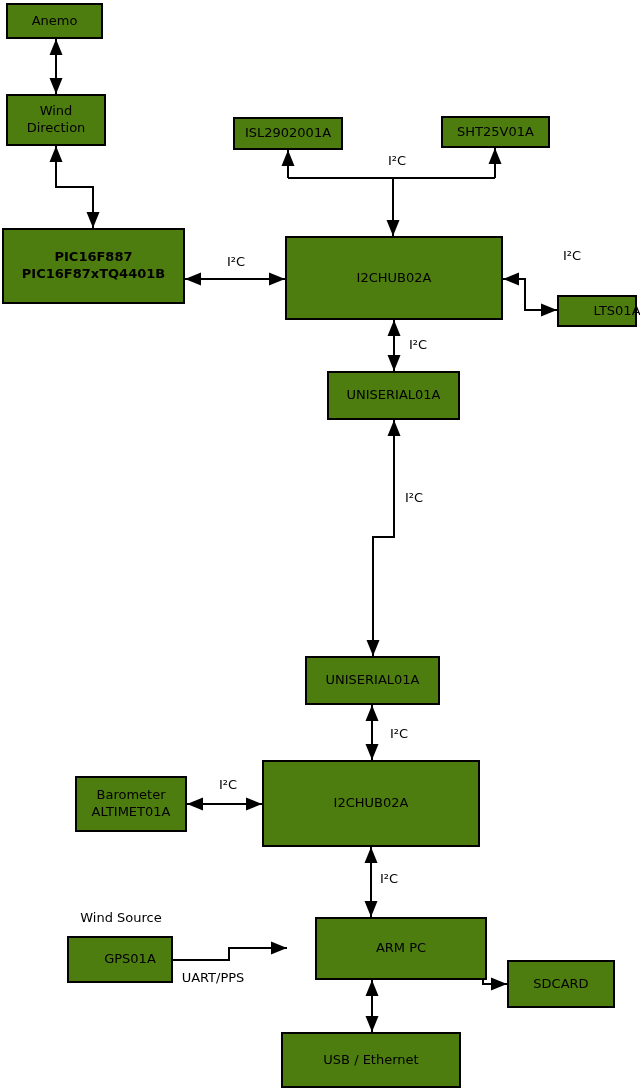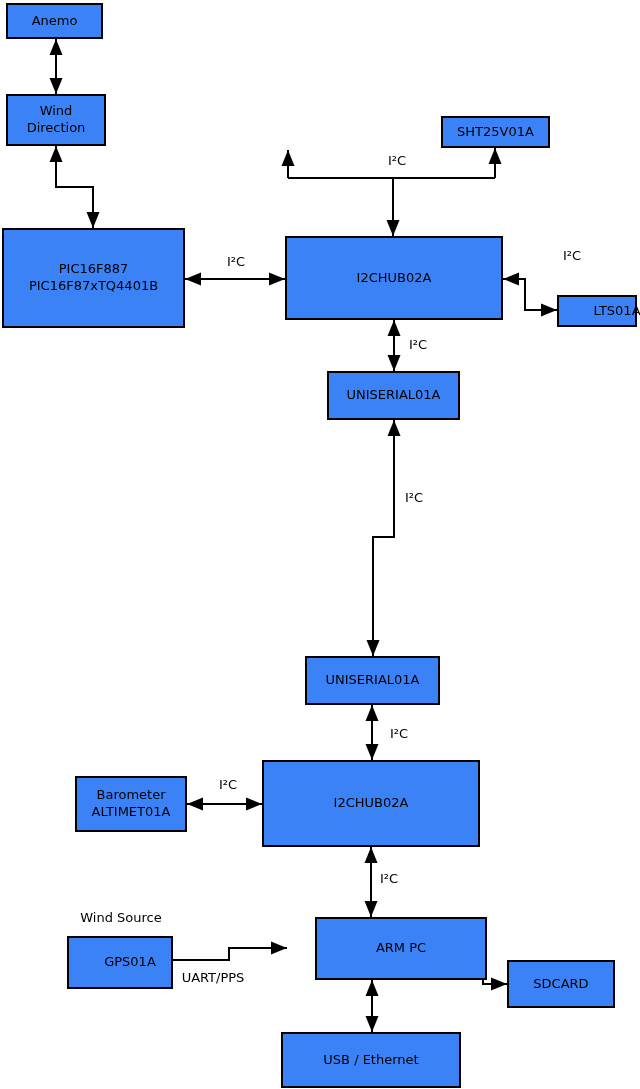--- a/index.html
+++ b/index.html
@@ -20,21 +20,21 @@
     position: absolute;
     left: 0;
     top: 0;
     width: 640px;
     height: 1089px;
   }
   .box {
     position: absolute;
     box-sizing: border-box;
     border: 2px solid #000000;
-    background: #3b82f6;
+    background: #4d7c0f;
     display: flex;
     flex-direction: column;
     align-items: center;
     justify-content: center;
     text-align: center;
     font-size: 13px;
     line-height: 1.3;
   }
   .edge-label {
     position: absolute;
@@ -79,25 +79,28 @@
 
   <div class="box" style="left:6px; top:3px; width:97px; height:36px;">
     <span>Anemo</span>
   </div>
 
   <div class="box" style="left:6px; top:94px; width:100px; height:52px;">
     <span>Wind</span>
     <span>Direction</span>
   </div>
 
-  <div class="box" style="left:2px; top:228px; width:183px; height:100px;">
+  <div class="box" style="left:2px; top:228px; width:183px; height:76px;font-weight:bold;">
     <span>PIC16F887</span>
     <span>PIC16F87xTQ4401B</span>
   </div>
 
+  <div class="box" style="left:233px; top:117px; width:110px; height:33px;">
+    <span>ISL2902001A</span>
+  </div>
 
   <div class="box" style="left:441px; top:116px; width:109px; height:32px;">
     <span>SHT25V01A</span>
   </div>
 
   <div class="box" style="left:285px; top:236px; width:218px; height:84px;">
     <span>I2CHUB02A</span>
   </div>
 
   <div class="box" style="left:557px; top:295px; width:80px; height:32px;padding-left:40px;">
@@ -118,21 +121,21 @@
 
   <div class="box" style="left:75px; top:776px; width:112px; height:56px;">
     <span>Barometer</span>
     <span>ALTIMET01A</span>
   </div>
 
   <div class="box" style="left:287px; top:917px; width:172px; height:63px;margin-left:28px;">
     <span>ARM PC</span>
   </div>
 
-  <div class="box" style="left:67px; top:936px; width:106px; height:53px;padding-left:20px;">
+  <div class="box" style="left:67px; top:936px; width:106px; height:47px;padding-left:20px;">
     <span>GPS01A</span>
   </div>
 
   <div class="box" style="left:507px; top:960px; width:108px; height:48px;">
     <span>SDCARD</span>
   </div>
 
   <div class="box" style="left:281px; top:1032px; width:180px; height:56px;">
     <span>USB / Ethernet</span>
   </div>

